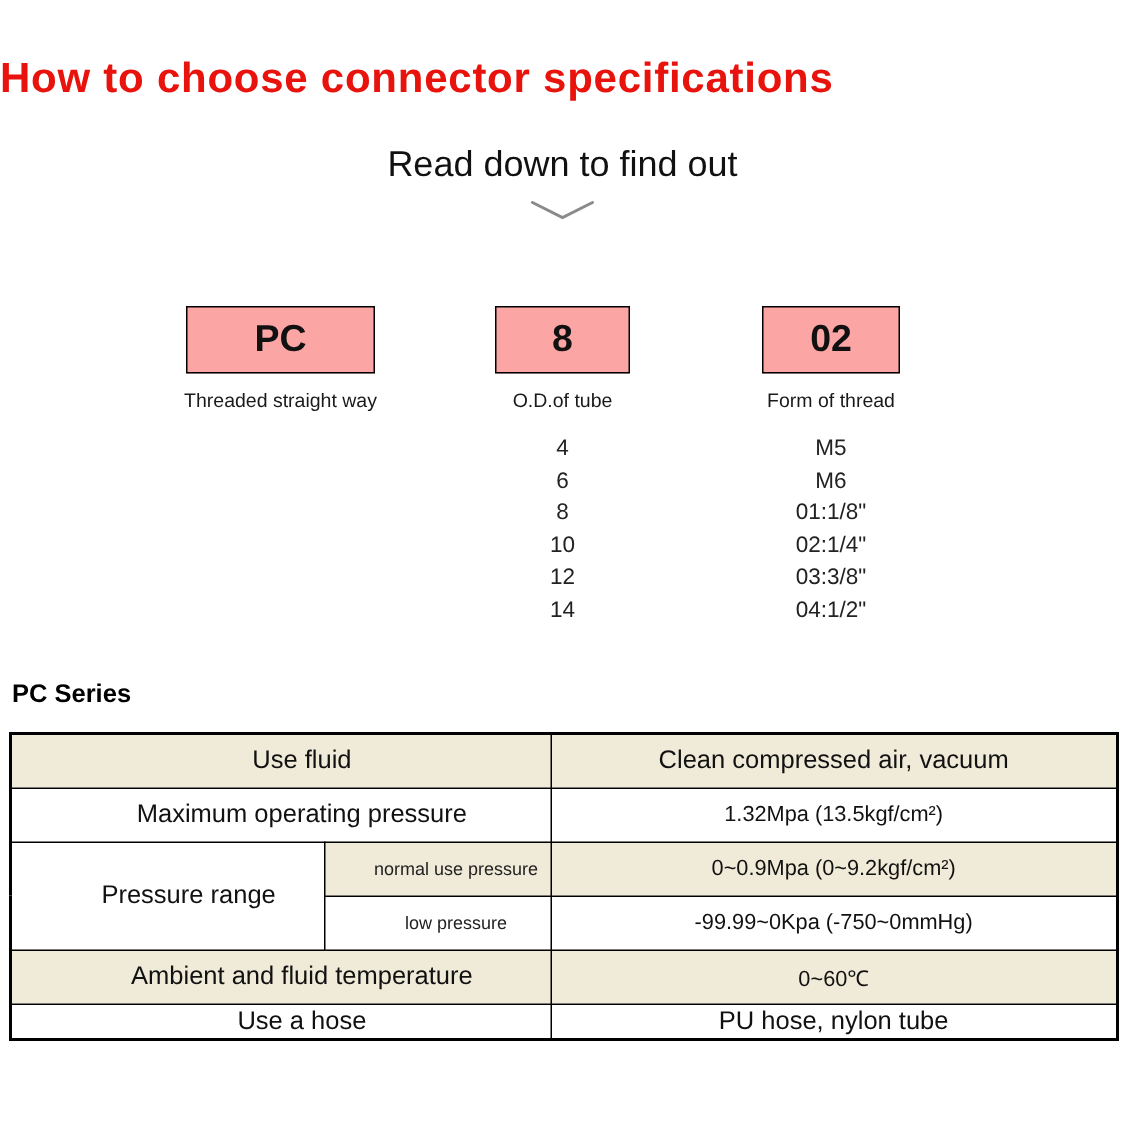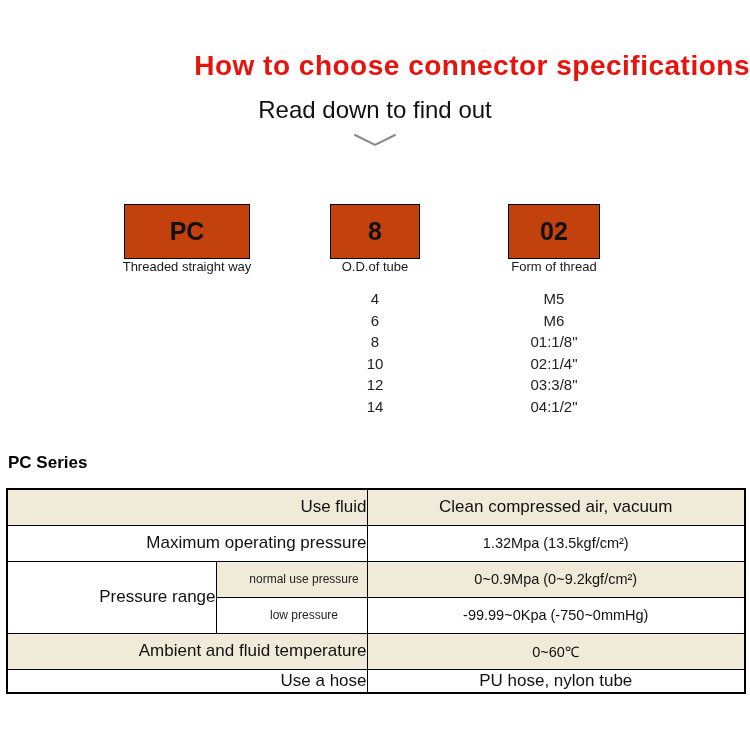--- a/index.html
+++ b/index.html
@@ -9,36 +9,36 @@
     font-family: "Liberation Sans", sans-serif;
     color: #1c1c1c;
     overflow: hidden;
   }
   .page { position: relative; width: 750px; height: 750px; background: #fff; }
 
   
   .top { position: relative; width: 750px; height: 488px; }
 
   .title {
-    position: absolute; top: 50px; left: 0; width: 100%;
-    text-align: right;
+    position: absolute; top: 36px; left: 0; width: 100%;
+    text-align: left;
     font-size: 28px; font-weight: 700;
     color: var(--accent-red, #e8130c);
     letter-spacing: 0.5px;
   }
   .subtitle {
     position: absolute; top: 96px; left: 0; width: 100%;
     text-align: center;
     font-size: 24px; color: #111;
   }
   .chevron { position: absolute; top: 132px; left: 0; width: 100%; text-align: center; }
 
   .codebox {
-    position: absolute; top: 204px; height: 55px;
-    border: 1px solid #000; background: #c2410c;
+    position: absolute; top: 204px; height: 45px;
+    border: 1px solid #000; background: #fca5a5;
     display: flex; align-items: center; justify-content: center;
     font-size: 25px; font-weight: 700; color: #111;
   }
   .box-pc { left: 124px; width: 126px; }
   .box-od { left: 330px; width: 90px; }
   .box-th { left: 508px; width: 92px; }
 
   .boxlabel {
     position: absolute; top: 259px; width: 170px;
     text-align: center; font-size: 13px; color: #1a1a1a;
@@ -66,21 +66,21 @@
     border-collapse: collapse;
     border: 2px solid #000;
     table-layout: fixed;
   }
   table.spec td {
     border: 1px solid #000;
     height: 36px;
     vertical-align: middle;
   }
   .beige { background: var(--row-beige, #f0ebd8); }
-  td.lbl { font-size: 17px; padding-left: 28px; text-align: right; color: #111; }
+  td.lbl { font-size: 17px; padding-left: 28px; text-align: center; color: #111; }
   td.sub-lbl { font-size: 12px; text-align: center; color: #222; padding-left: 25px; }
   td.val { text-align: center; color: #111; }
   td.val-lg { font-size: 17px; }
   td.val-sm { font-size: 14.5px; }
   tr.tall td { height: 24px; }
 </style>
 </head>
 <body>
 
 <div class="page">

